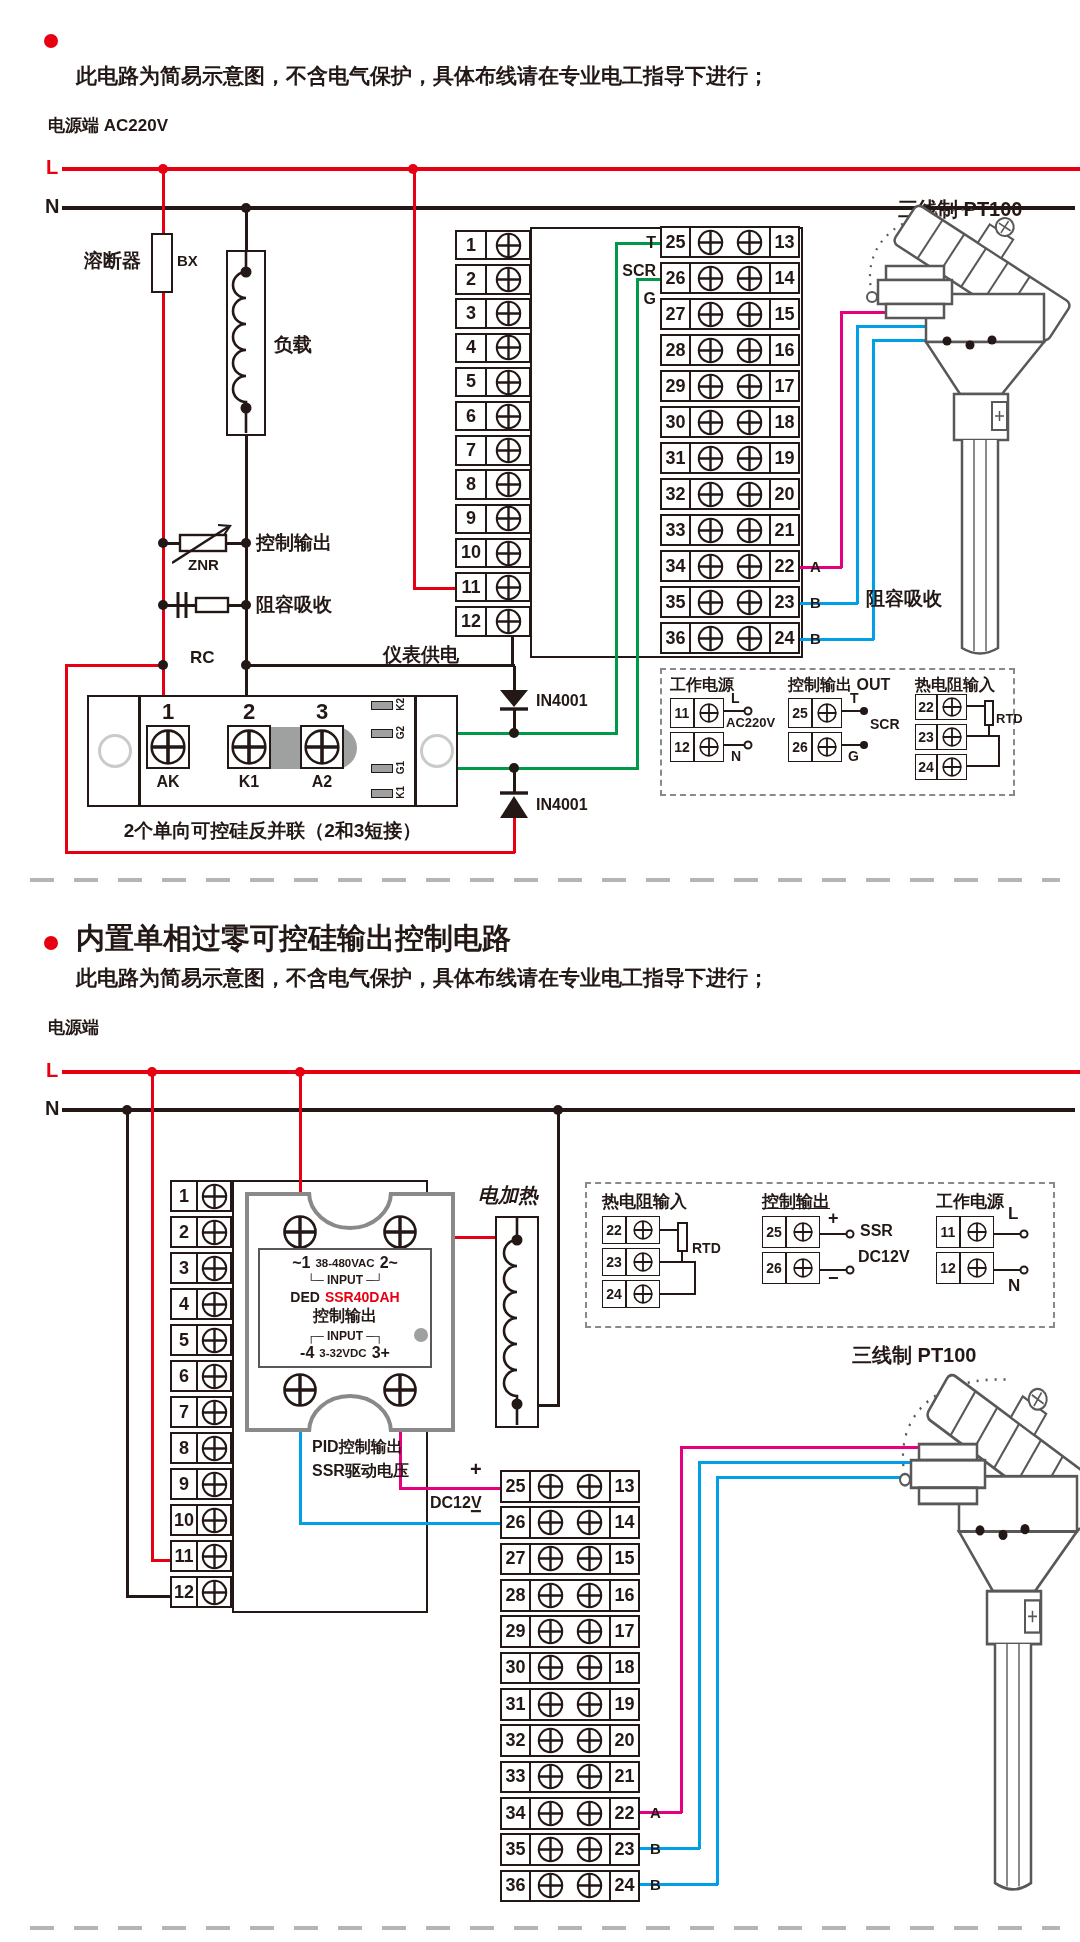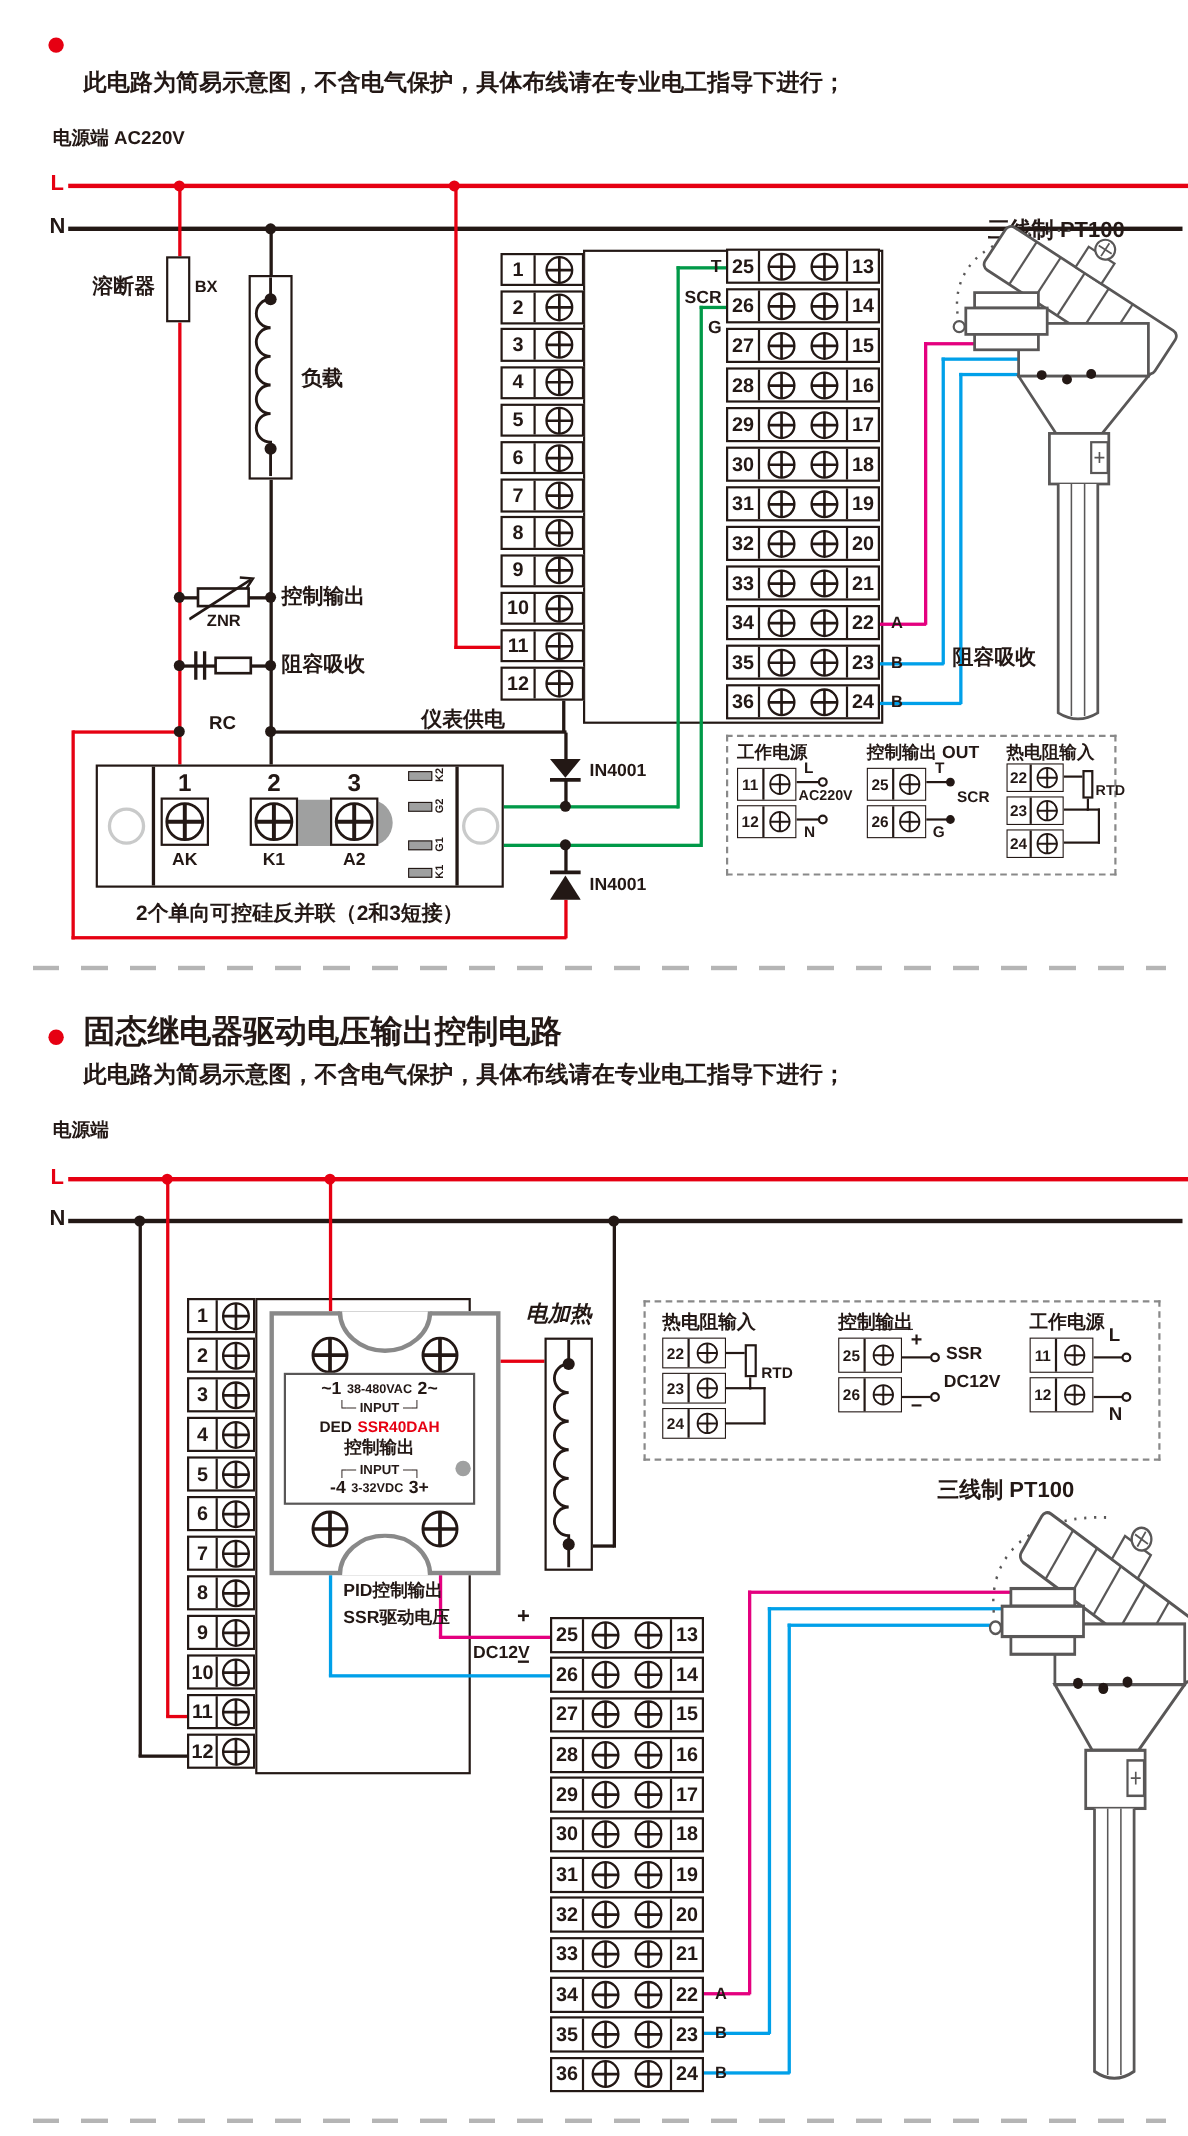--- a/index.html
+++ b/index.html
@@ -681,21 +681,21 @@
   <div class="wire blk" style="left:988px;top:725px;width:2px;height:12px;"></div>
   <div class="wire blk" style="left:967px;top:765px;width:33px;height:2px;"></div>
   <div class="wire blk" style="left:998px;top:735px;width:2px;height:32px;"></div>
   <div class="wire blk" style="left:988px;top:735px;width:12px;height:2px;"></div>
   <div class="comp" style="left:984px;top:700px;width:10px;height:26px;border:2px solid #231815;background:#fff;"></div>
   <div class="lbl" style="left:996px;top:712px;font-size:13px;">RTD</div>
 
   <div class="dashline" style="left:30px;top:878px;width:1030px;"></div>
 
   <div class="title-bullet" style="left:44px;top:936px;"></div>
-  <div class="lbl page-title" style="left:76px;top:922px;">固态继电器驱动电压输出控制电路</div>
+  <div class="lbl page-title" style="left:76px;top:922px;">内置单相过零可控硅输出控制电路</div>
   <div class="lbl page-sub" style="left:76px;top:966px;">此电路为简易示意图，不含电气保护，具体布线请在专业电工指导下进行；</div>
   <div class="lbl" style="left:48px;top:1018px;font-size:17px;">电源端</div>
 
   <div class="lbl red" style="left:46px;top:1059px;font-size:20px;">L</div>
   <div class="wire red" style="left:62px;top:1070px;width:1018px;height:3.5px;"></div>
   <div class="lbl" style="left:45px;top:1097px;font-size:20px;">N</div>
   <div class="wire blk" style="left:62px;top:1108px;width:1013px;height:3.5px;"></div>
   <div class="dot red" style="left:152px;top:1072px;"></div>
   <div class="dot red" style="left:300px;top:1072px;"></div>
   <div class="dot blk" style="left:127px;top:1110px;"></div>

